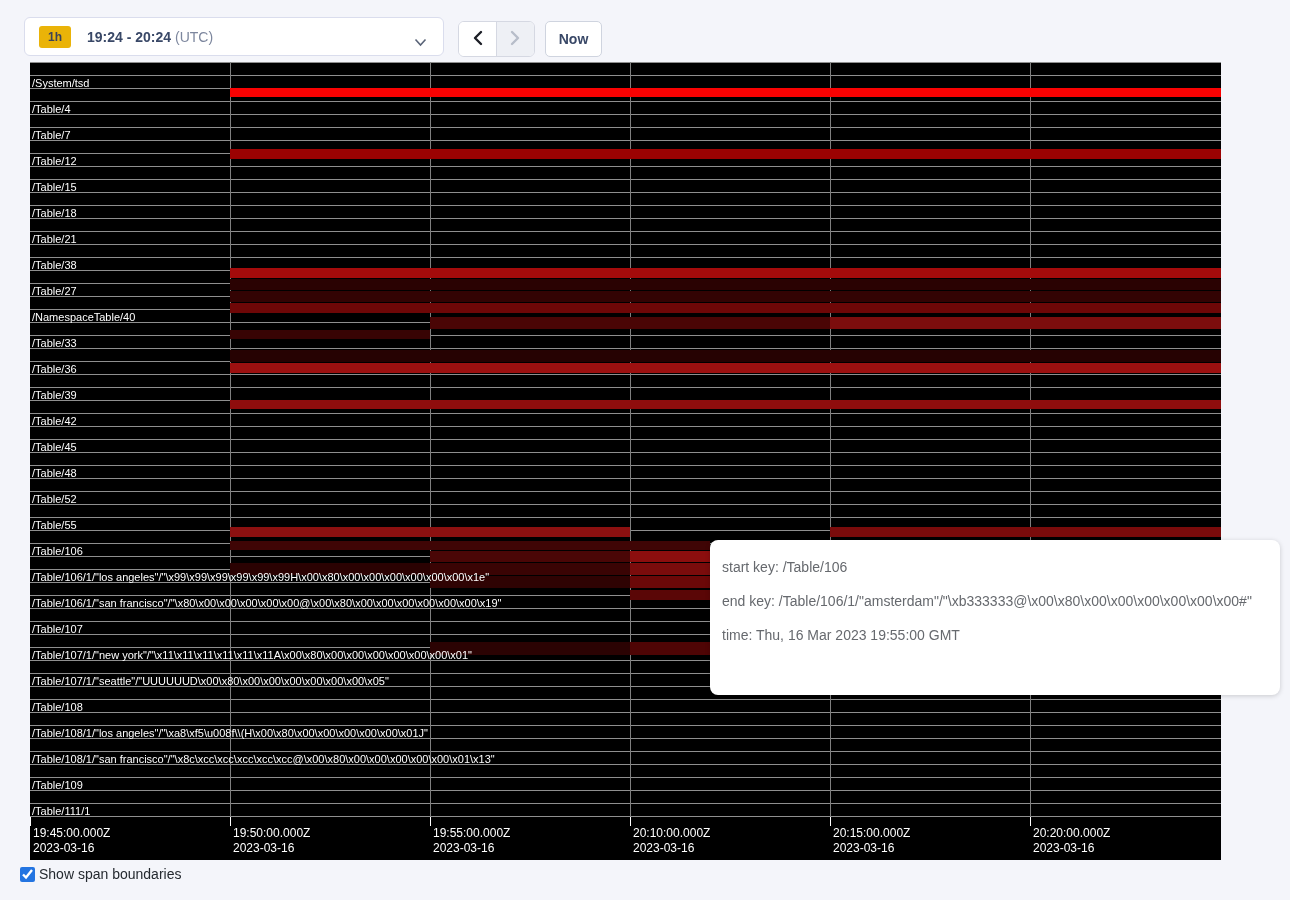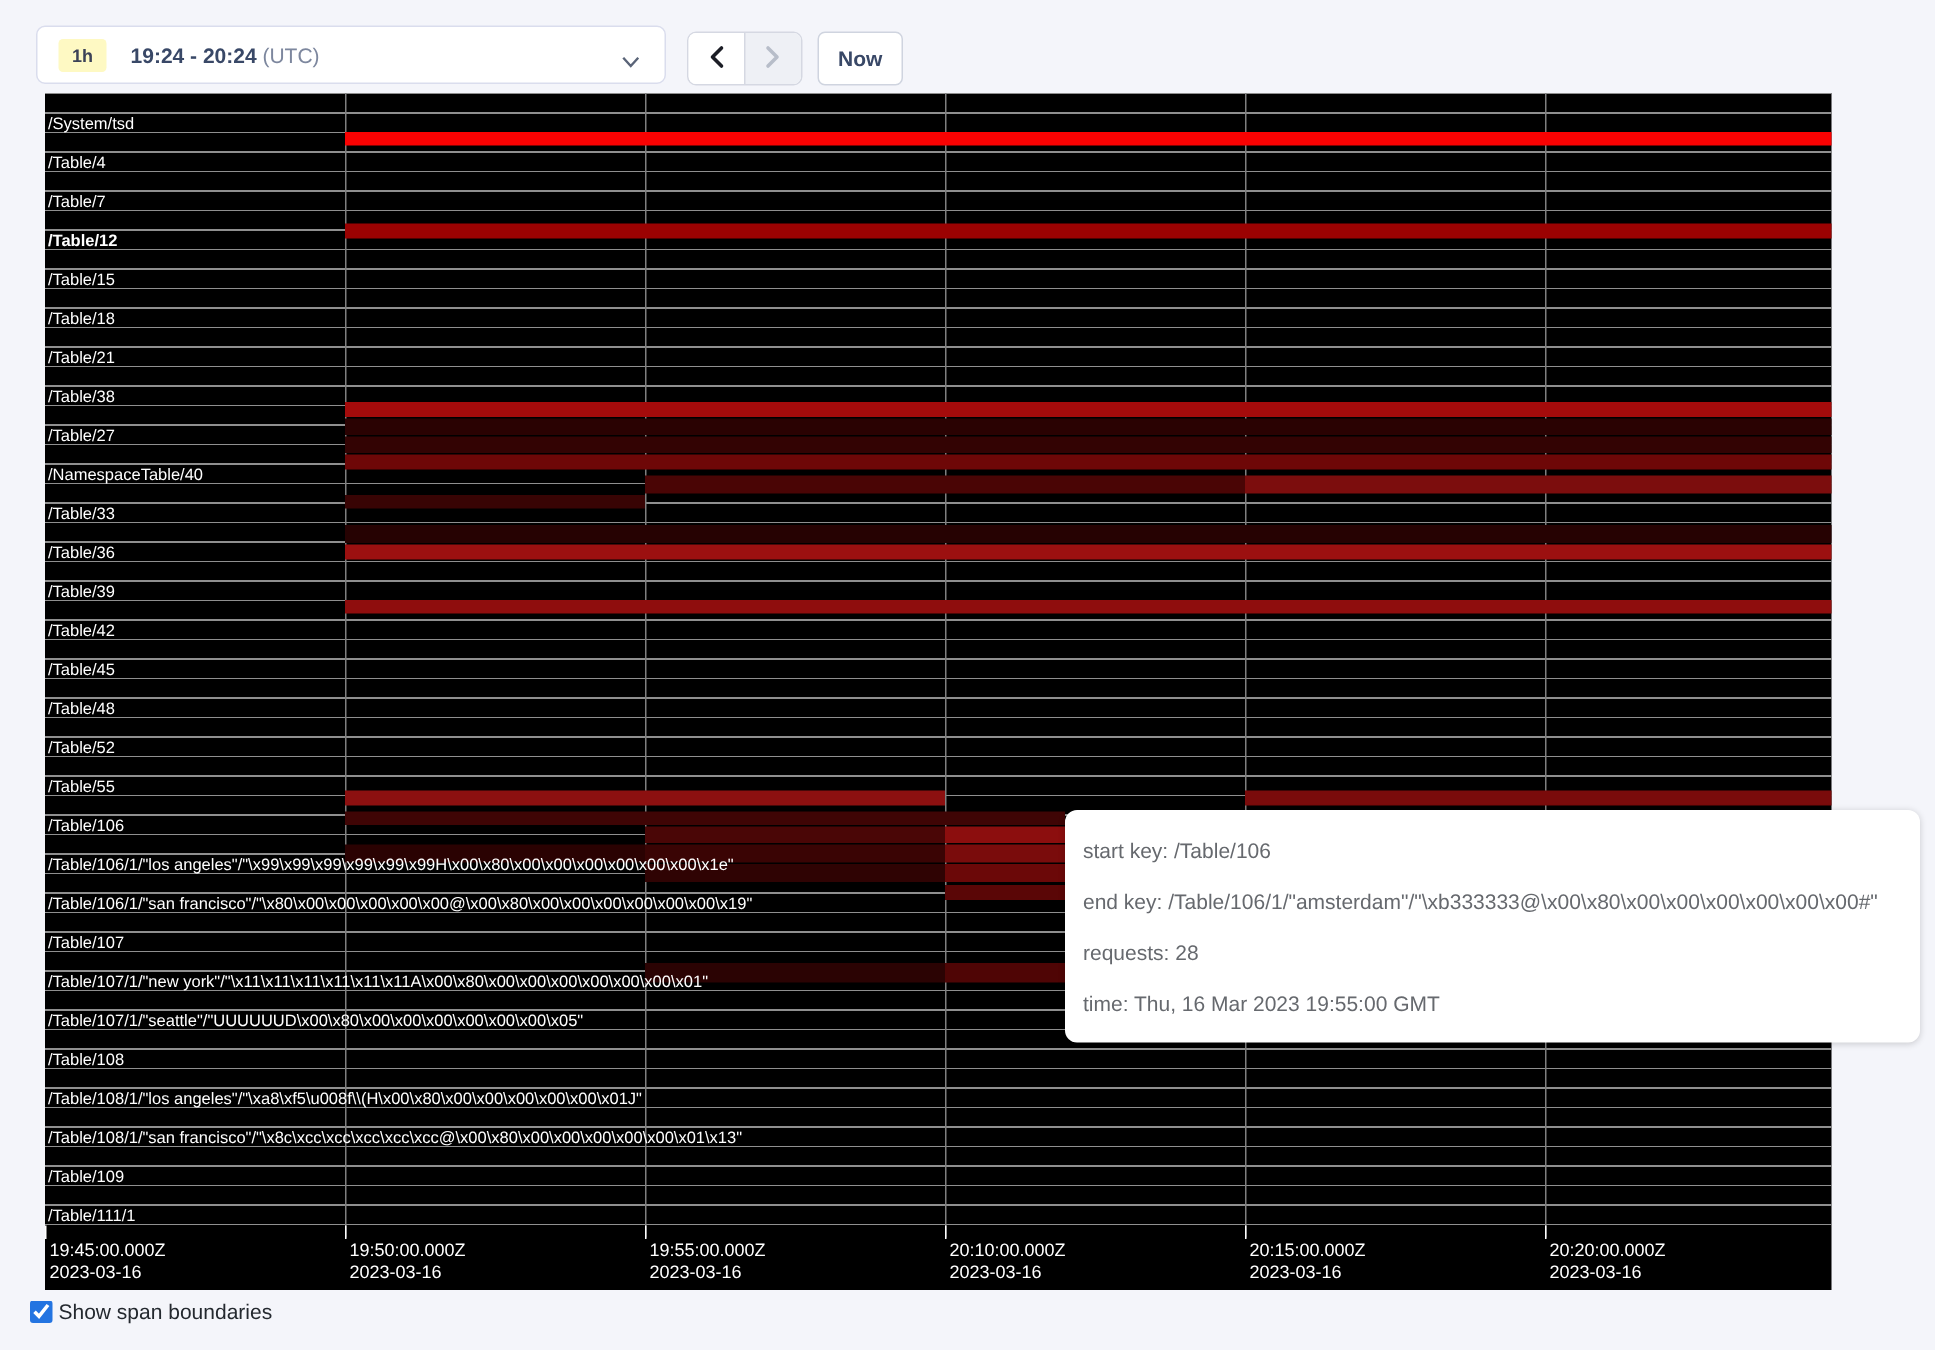--- a/index.html
+++ b/index.html
@@ -10,21 +10,21 @@
     -webkit-font-smoothing:antialiased;
   }
   
   .topbar{position:absolute;left:0;top:0;width:100%;height:62px;}
   .dropdown{
     position:absolute;left:24px;top:17px;width:420px;height:39px;
     background:#fff;border:1px solid #dadded;border-radius:6px;
     display:flex;align-items:center;box-sizing:border-box;cursor:pointer;
   }
   .chip{
-    margin-left:14px;background:#fef9c3;border-radius:3px;
+    margin-left:14px;background:#eab308;border-radius:3px;
     padding:4px 9px;font-size:12px;font-weight:bold;color:#3c4257;
   }
   .range{margin-left:16px;font-size:14px;font-weight:bold;color:#394867;}
   .tz{font-weight:normal;color:#7d879e;}
   .dd-chev{position:absolute;right:16px;top:15px;}
   .navgroup{
     position:absolute;left:458px;top:21px;width:77px;height:36px;
     border:1px solid #d5d8e2;border-radius:6px;background:#fff;
     display:flex;box-sizing:border-box;overflow:hidden;
   }
@@ -154,21 +154,21 @@
       <div class="band" style="left: 600px; top: 528px; width: 80px; height: 10px; background: rgb(90, 6, 6);"></div>
       <div class="band" style="left: 400px; top: 580px; width: 200px; height: 13px; background: rgb(43, 3, 3);"></div>
       <div class="band" style="left: 600px; top: 580px; width: 80px; height: 13px; background: rgb(79, 5, 5);"></div>
     </div>
 
   <div class="rowlabels">
 
   <div class="rowlabel" style="top: 15px;">/System/tsd</div>
       <div class="rowlabel" style="top: 41px;">/Table/4</div>
       <div class="rowlabel" style="top: 67px;">/Table/7</div>
-      <div class="rowlabel" style="top: 93px; font-weight: bold;">/Table/12</div>
+      <div class="rowlabel" style="top: 93px;">/Table/12</div>
       <div class="rowlabel" style="top: 119px;">/Table/15</div>
       <div class="rowlabel" style="top: 145px;">/Table/18</div>
       <div class="rowlabel" style="top: 171px;">/Table/21</div>
       <div class="rowlabel" style="top: 197px;">/Table/38</div>
       <div class="rowlabel" style="top: 223px;">/Table/27</div>
       <div class="rowlabel" style="top: 249px;">/NamespaceTable/40</div>
       <div class="rowlabel" style="top: 275px;">/Table/33</div>
       <div class="rowlabel" style="top: 301px;">/Table/36</div>
       <div class="rowlabel" style="top: 327px;">/Table/39</div>
       <div class="rowlabel" style="top: 353px;">/Table/42</div>
@@ -221,20 +221,19 @@
       <span class="xtime">20:20:00.000Z</span>
       <span class="xdate">2023-03-16</span>
     </div>
     </div>
 </div>
 
 <div class="tooltip">
 
 <div class="tline">start key: /Table/106</div>
     <div class="tline">end key: /Table/106/1/"amsterdam"/"\xb333333@\x00\x80\x00\x00\x00\x00\x00\x00#"</div>
-    <div class="tline">requests: 28</div>
     <div class="tline">time: Thu, 16 Mar 2023 19:55:00 GMT</div>
   </div>
 
 <label class="footer">
   <input type="checkbox" checked="checked" style="">
   <span>Show span boundaries</span>
 </label>
 
 </body></html>

